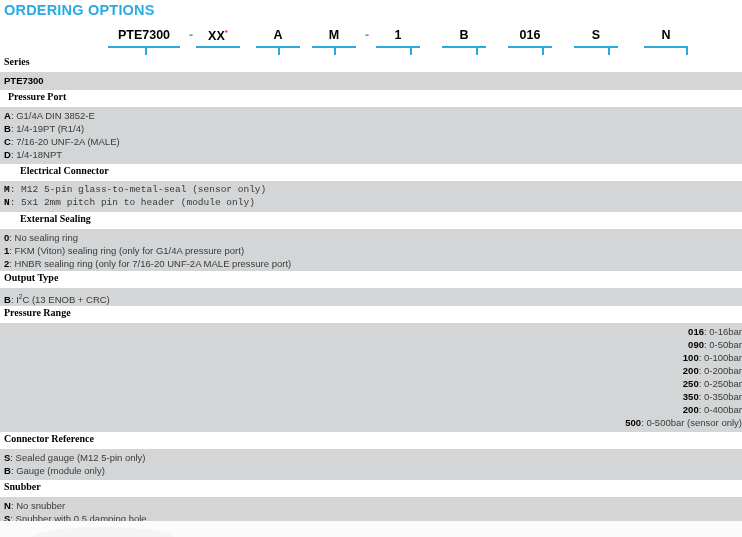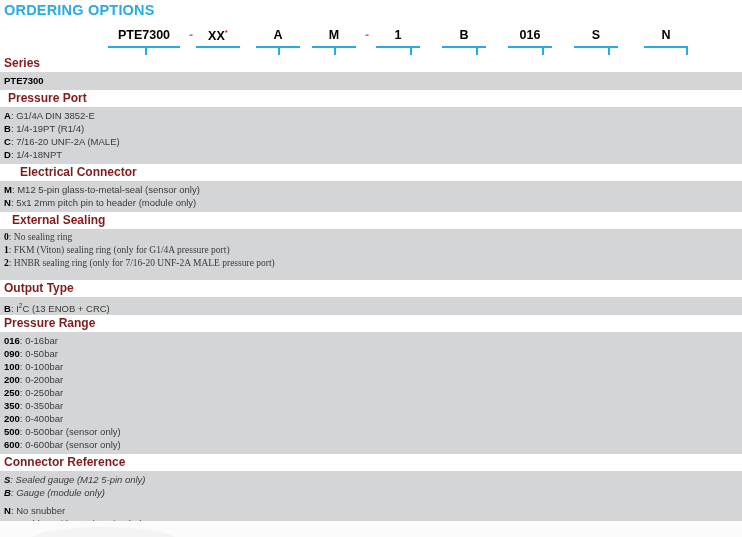--- a/index.html
+++ b/index.html
@@ -41,21 +41,21 @@
 
   
   #rows { position:absolute; left:0; top:55px; width:742px; }
   .band { position:relative; width:742px; background:#d3d5d7; }
 
   .head {
     position:relative; width:742px; height:17px; background:#ffffff;
   }
   .head .htxt {
     position:absolute; top:1px;
-    font-size:12px; font-weight:bold; color:#7f1d1d; white-space:nowrap;
+    font-size:10px; font-weight:bold; color:#000000; white-space:nowrap;font-family:Liberation Serif, serif;
   }
   .opt {
     position:relative; height:13px; font-size:9.5px; color:#3a3a3a;
     padding-left:4px; white-space:nowrap; line-height:13px;
   }
   .opt b { color:#000; font-weight:bold; }
   .opt sup { font-size:6.5px; vertical-align:super; }
 
   
   #watermark {
@@ -127,58 +127,60 @@
     </div>
     <div class="band" style="padding-top: 2px; padding-bottom: 3px;">
       <div class="opt"><b>A</b>: G1/4A DIN 3852-E</div>
       <div class="opt"><b>B</b>: 1/4-19PT (R1/4)</div>
       <div class="opt"><b>C</b>: 7/16-20 UNF-2A (MALE)</div>
       <div class="opt"><b>D</b>: 1/4-18NPT</div>
     </div>
     <div class="head">
       <span class="htxt" style="left: 20px;">Electrical Connector</span>
     </div>
-    <div class="band" style="padding-top: 2px; padding-bottom: 3px;">
+    <div class="band" style="padding-top: 2px; padding-bottom: 3px; font-family: Liberation Mono, monospace;">
       <div class="opt"><b>M</b>: M12 5-pin glass-to-metal-seal (sensor only)</div>
       <div class="opt"><b>N</b>: 5x1 2mm pitch pin to header (module only)</div>
     </div>
     <div class="head">
-      <span class="htxt" style="left: 12px;">External Sealing</span>
+      <span class="htxt" style="left: 20px;">External Sealing</span>
     </div>
-    <div class="band" style="padding-top: 2px; padding-bottom: 10px; font-family: Liberation Serif, serif;">
+    <div class="band" style="padding-top: 2px; padding-bottom: 1px;">
       <div class="opt"><b>0</b>: No sealing ring</div>
       <div class="opt"><b>1</b>: FKM (Viton) sealing ring (only for G1/4A pressure port)</div>
       <div class="opt"><b>2</b>: HNBR sealing ring (only for 7/16-20 UNF-2A MALE pressure port)</div>
     </div>
     <div class="head">
       <span class="htxt" style="left: 4px;">Output Type</span>
     </div>
     <div class="band" style="padding-top: 2px; padding-bottom: 3px;">
       <div class="opt"><b>B</b>: I<sup>2</sup>C (13 ENOB + CRC)</div>
     </div>
     <div class="head">
       <span class="htxt" style="left: 4px;">Pressure Range</span>
     </div>
-    <div class="band" style="padding-top: 2px; padding-bottom: 3px;">
+    <div class="band" style="padding-top: 2px; padding-bottom: 3px; text-align: right;">
       <div class="opt"><b>016</b>: 0-16bar</div>
       <div class="opt"><b>090</b>: 0-50bar</div>
       <div class="opt"><b>100</b>: 0-100bar</div>
       <div class="opt"><b>200</b>: 0-200bar</div>
       <div class="opt"><b>250</b>: 0-250bar</div>
       <div class="opt"><b>350</b>: 0-350bar</div>
       <div class="opt"><b>200</b>: 0-400bar</div>
       <div class="opt"><b>500</b>: 0-500bar (sensor only)</div>
-      <div class="opt"><b>600</b>: 0-600bar (sensor only)</div>
     </div>
     <div class="head">
       <span class="htxt" style="left: 4px;">Connector Reference</span>
     </div>
-    <div class="band" style="padding-top: 2px; padding-bottom: 3px; font-style: italic;">
+    <div class="band" style="padding-top: 2px; padding-bottom: 3px;">
       <div class="opt"><b>S</b>: Sealed gauge (M12 5-pin only)</div>
       <div class="opt"><b>B</b>: Gauge (module only)</div>
+    </div>
+    <div class="head">
+      <span class="htxt" style="left: 4px;">Snubber</span>
     </div>
     <div class="band" style="padding-top: 2px; padding-bottom: 3px;">
       <div class="opt"><b>N</b>: No snubber</div>
       <div class="opt"><b>S</b>: Snubber with 0.5 damping hole</div>
     </div>
   </div>
 
 <div id="watermark">
   <div id="wmshape"></div>
 </div>

